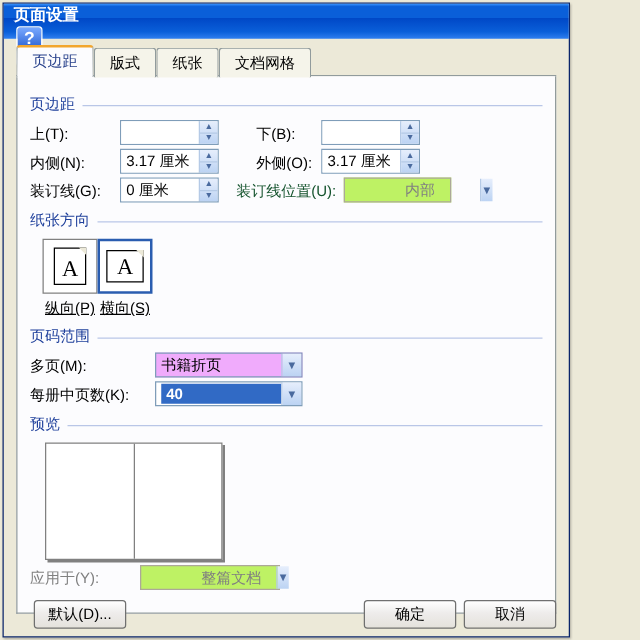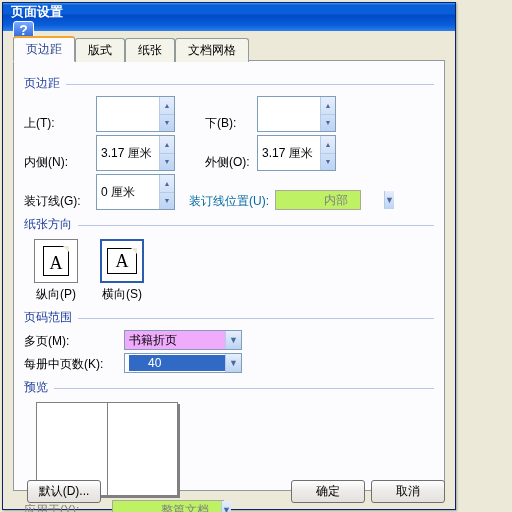--- a/index.html
+++ b/index.html
@@ -95,21 +95,21 @@
     border-top: 1px solid #b9c6e7;
     margin-left: 6px;
     position: relative;
     top: 1px;
   }
   .row { display: flex; align-items: flex-end; margin: 3px 0; }
   .lbl { width: 72px; }
   .lbl2 { width: 52px; }
   .spin {
     display: inline-flex; align-items: stretch;
-    height: 36px;
+    height: 20px;
     border: 1px solid #7f9db9;
     background: #fff;
   }
   .spin input {
     border: none; outline: none;
     width: 62px; padding: 0 4px;
     font-size: 12px;
     font-family: inherit;
   }
   .spin .btns {
@@ -130,23 +130,23 @@
   .combo.disabled { background:#bef264; color:#808080; border-color:#aca899;padding-left:48px;}
   .combo .val { flex:1; min-width: 60px;}
   .combo .arrow {
     width: 16px; height: 18px; margin-right:0;
     background: linear-gradient(to bottom,#e6eefc,#bcd3f3);
     border-left: 1px solid #b5cae6;
     display:flex; align-items:center; justify-content:center;
     color:#4a6a9e; font-size: 9px; cursor:pointer;
   }
   .combo.selhl { background:#fff; }
-  .selhl .val { background:#316ac5; color:#fff; display:inline-block; padding: 1px 19px;}
+  .selhl .val { background:#316ac5; color:#fff; display:inline-block; padding: 1px 4px; font-weight: bold;}
   .gap { width: 30px; }
-  .orient-row { display:flex; gap: 22px; margin: 6px 0 2px 10px; }
+  .orient-row { display:flex; margin: 6px 0 2px 10px; text-decoration: underline; }
   .orient { text-align:center; }
   .orient .box {
     width: 44px; height: 44px;
     border: 1px solid #808080;
     background: #fff;
     display:flex; align-items:center; justify-content:center;
     margin-bottom: 3px;
     cursor:pointer;
   }
   .orient .box.sel { border: 2px solid #2a5db0; }
@@ -257,21 +257,21 @@
       <div class="row">
         <span class="lbl">装订线(G):</span>
         <span class="spin">
           <input value="0 厘米" style="">
           <span class="btns">
               <span class="b">▲</span>
               <span class="b">▼</span>
             </span>
         </span>
         <span style="width:14px"></span>
-        <span style="color:#0369a1;">装订线位置(U):</span>
+        <span style="color:#14532d;">装订线位置(U):</span>
         <span style="width:6px"></span>
         <span class="combo disabled" style="width:86px;">
           <span class="val">内部</span>
           <span class="arrow">▼</span>
         </span>
       </div>
 
       <div class="grp-label">纸张方向</div>
       <div class="orient-row">
         <div class="orient">

